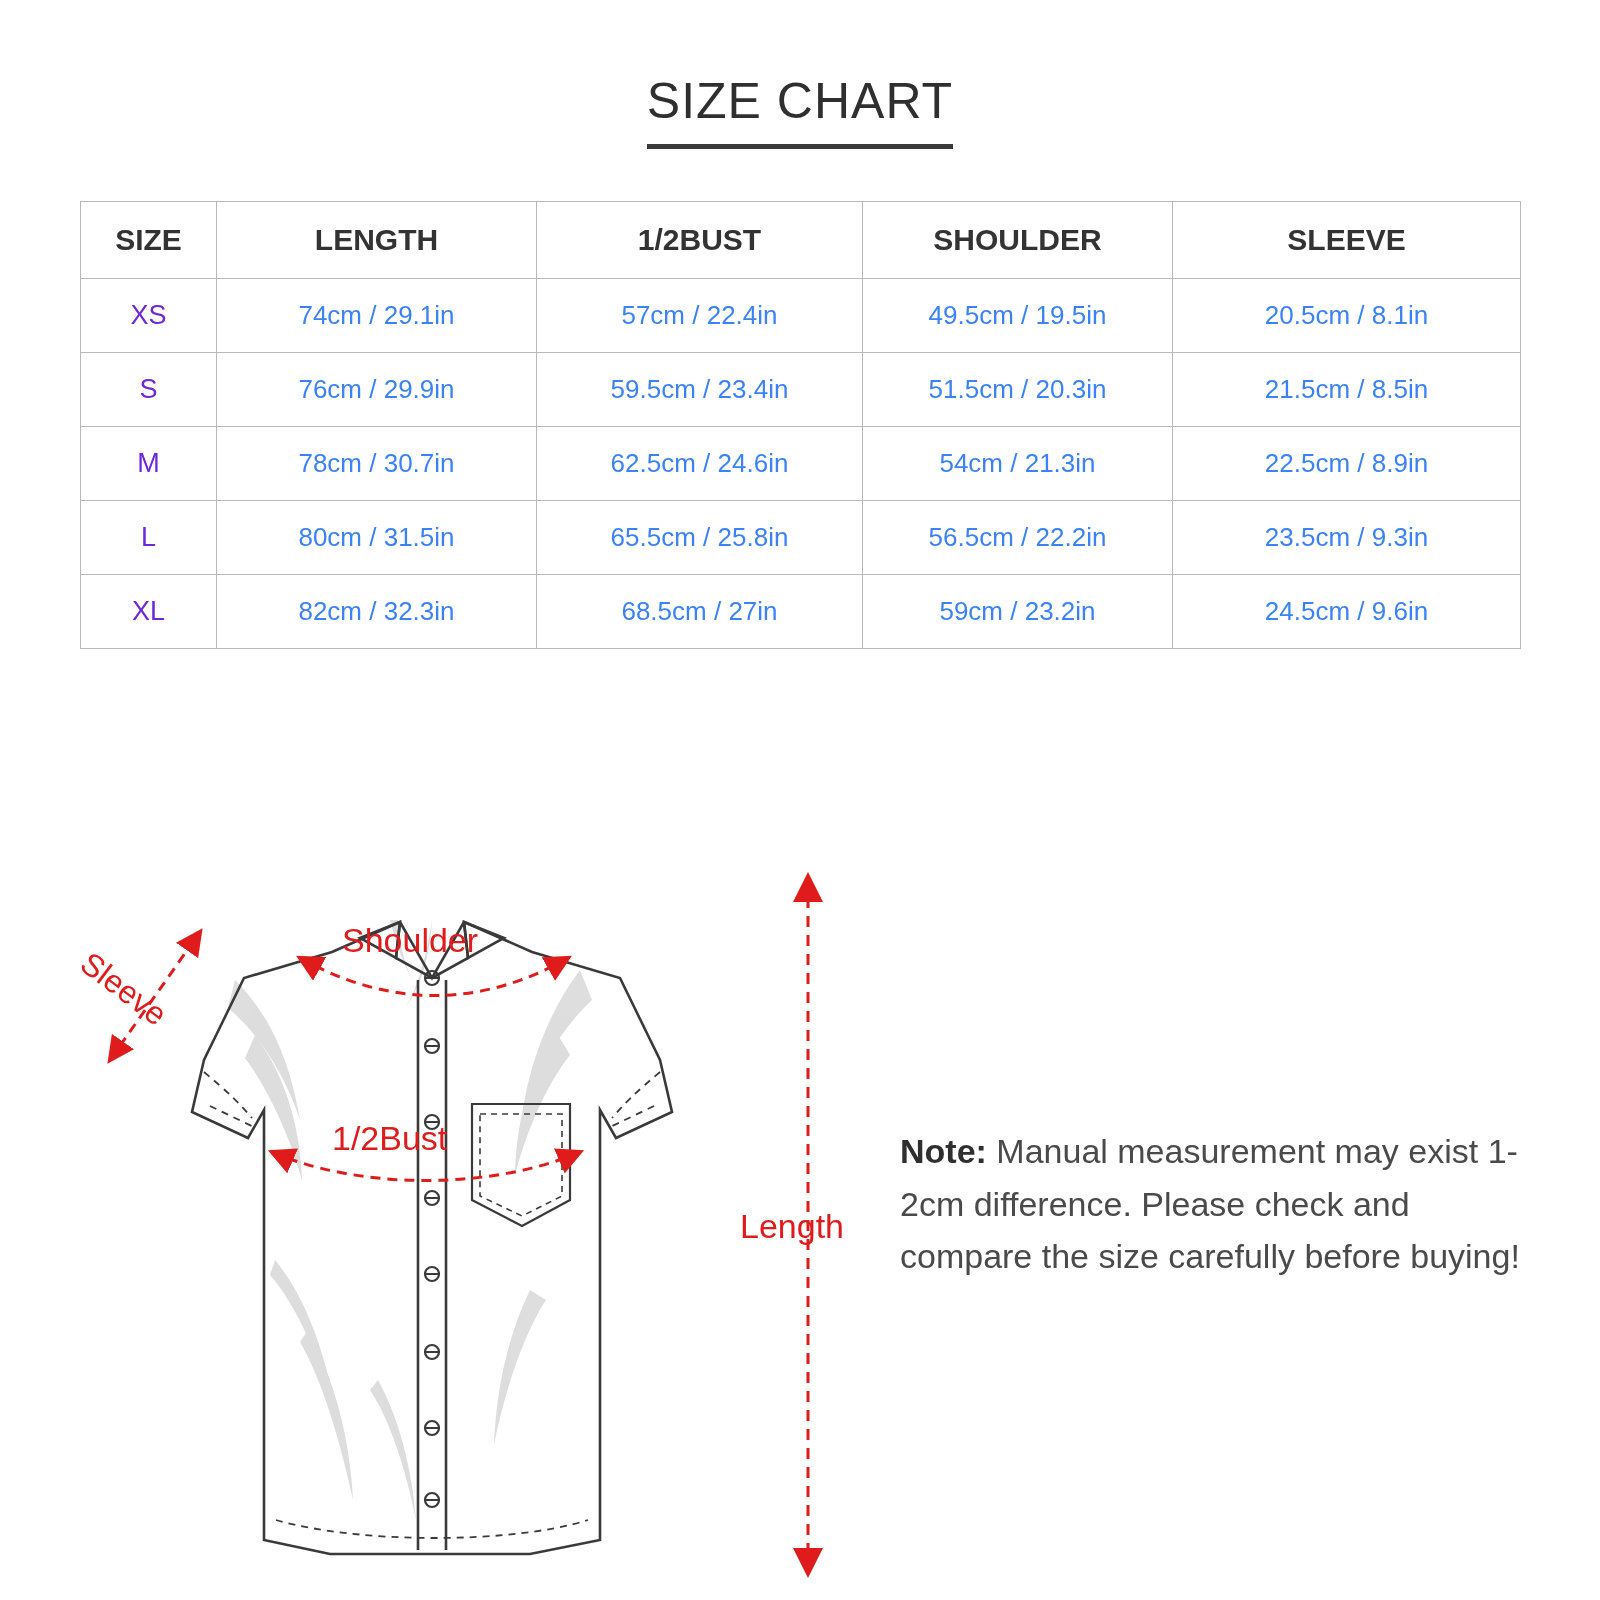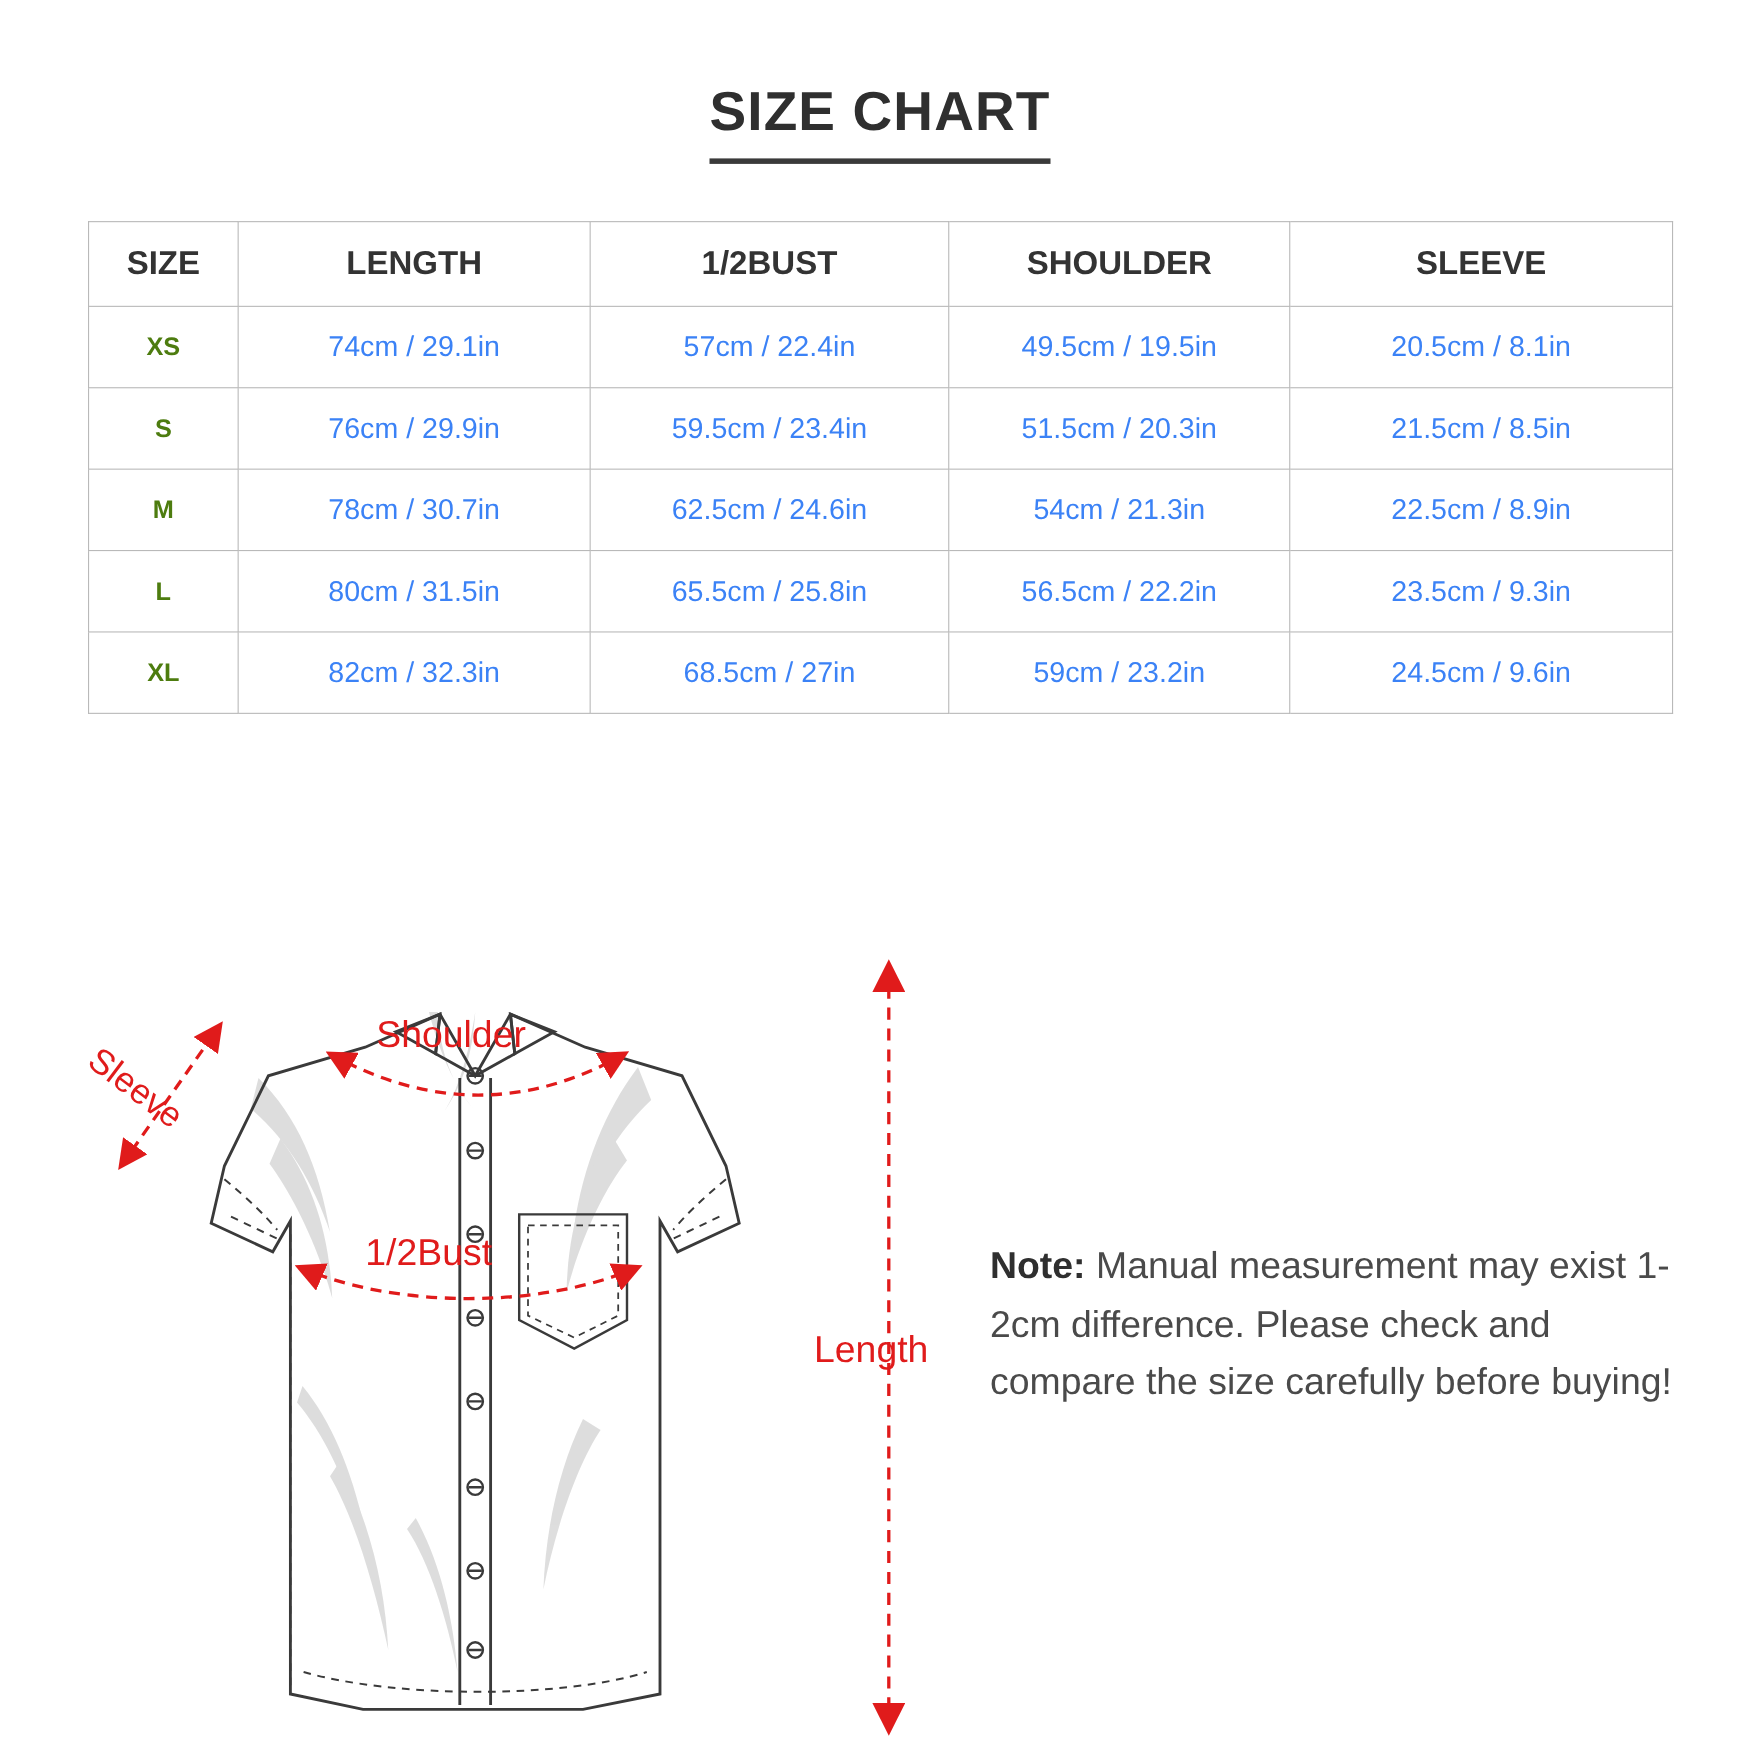--- a/index.html
+++ b/index.html
@@ -18,21 +18,21 @@
 
   
   #title-wrap {
     width: 100%;
     text-align: center;
     margin-top: 72px;
   }
   #chart-title {
     display: inline-block;
     font-size: 50px;
-    font-weight: bold;
+    font-weight: normal;
     letter-spacing: 1px;
     color: #2f2f2f;
     padding-bottom: 14px;
     border-bottom: 5px solid #3a3a3a;
   }
 
   
   #size-table-wrap {
     margin: 52px auto 0 auto;
     width: 1440px;
@@ -53,23 +53,23 @@
     height: 74px;
     font-size: 30px;
     font-weight: bold;
     color: #333333;
   }
   table.size-table tbody td {
     height: 71px;
     font-size: 26px;
   }
   table.size-table tbody td.size-cell {
-    font-size: 23px;
-    font-weight: bold;
-    color: #4d7c0f;
+    font-size: 27px;
+    font-weight: normal;
+    color: #6d28d9;
   }
   col.c-size    { width: 136px; }
   col.c-length  { width: 320px; }
   col.c-bust    { width: 326px; }
   col.c-shoulder{ width: 310px; }
   col.c-sleeve  { width: 348px; }
 
   
   #diagram-area {
     position: absolute;

